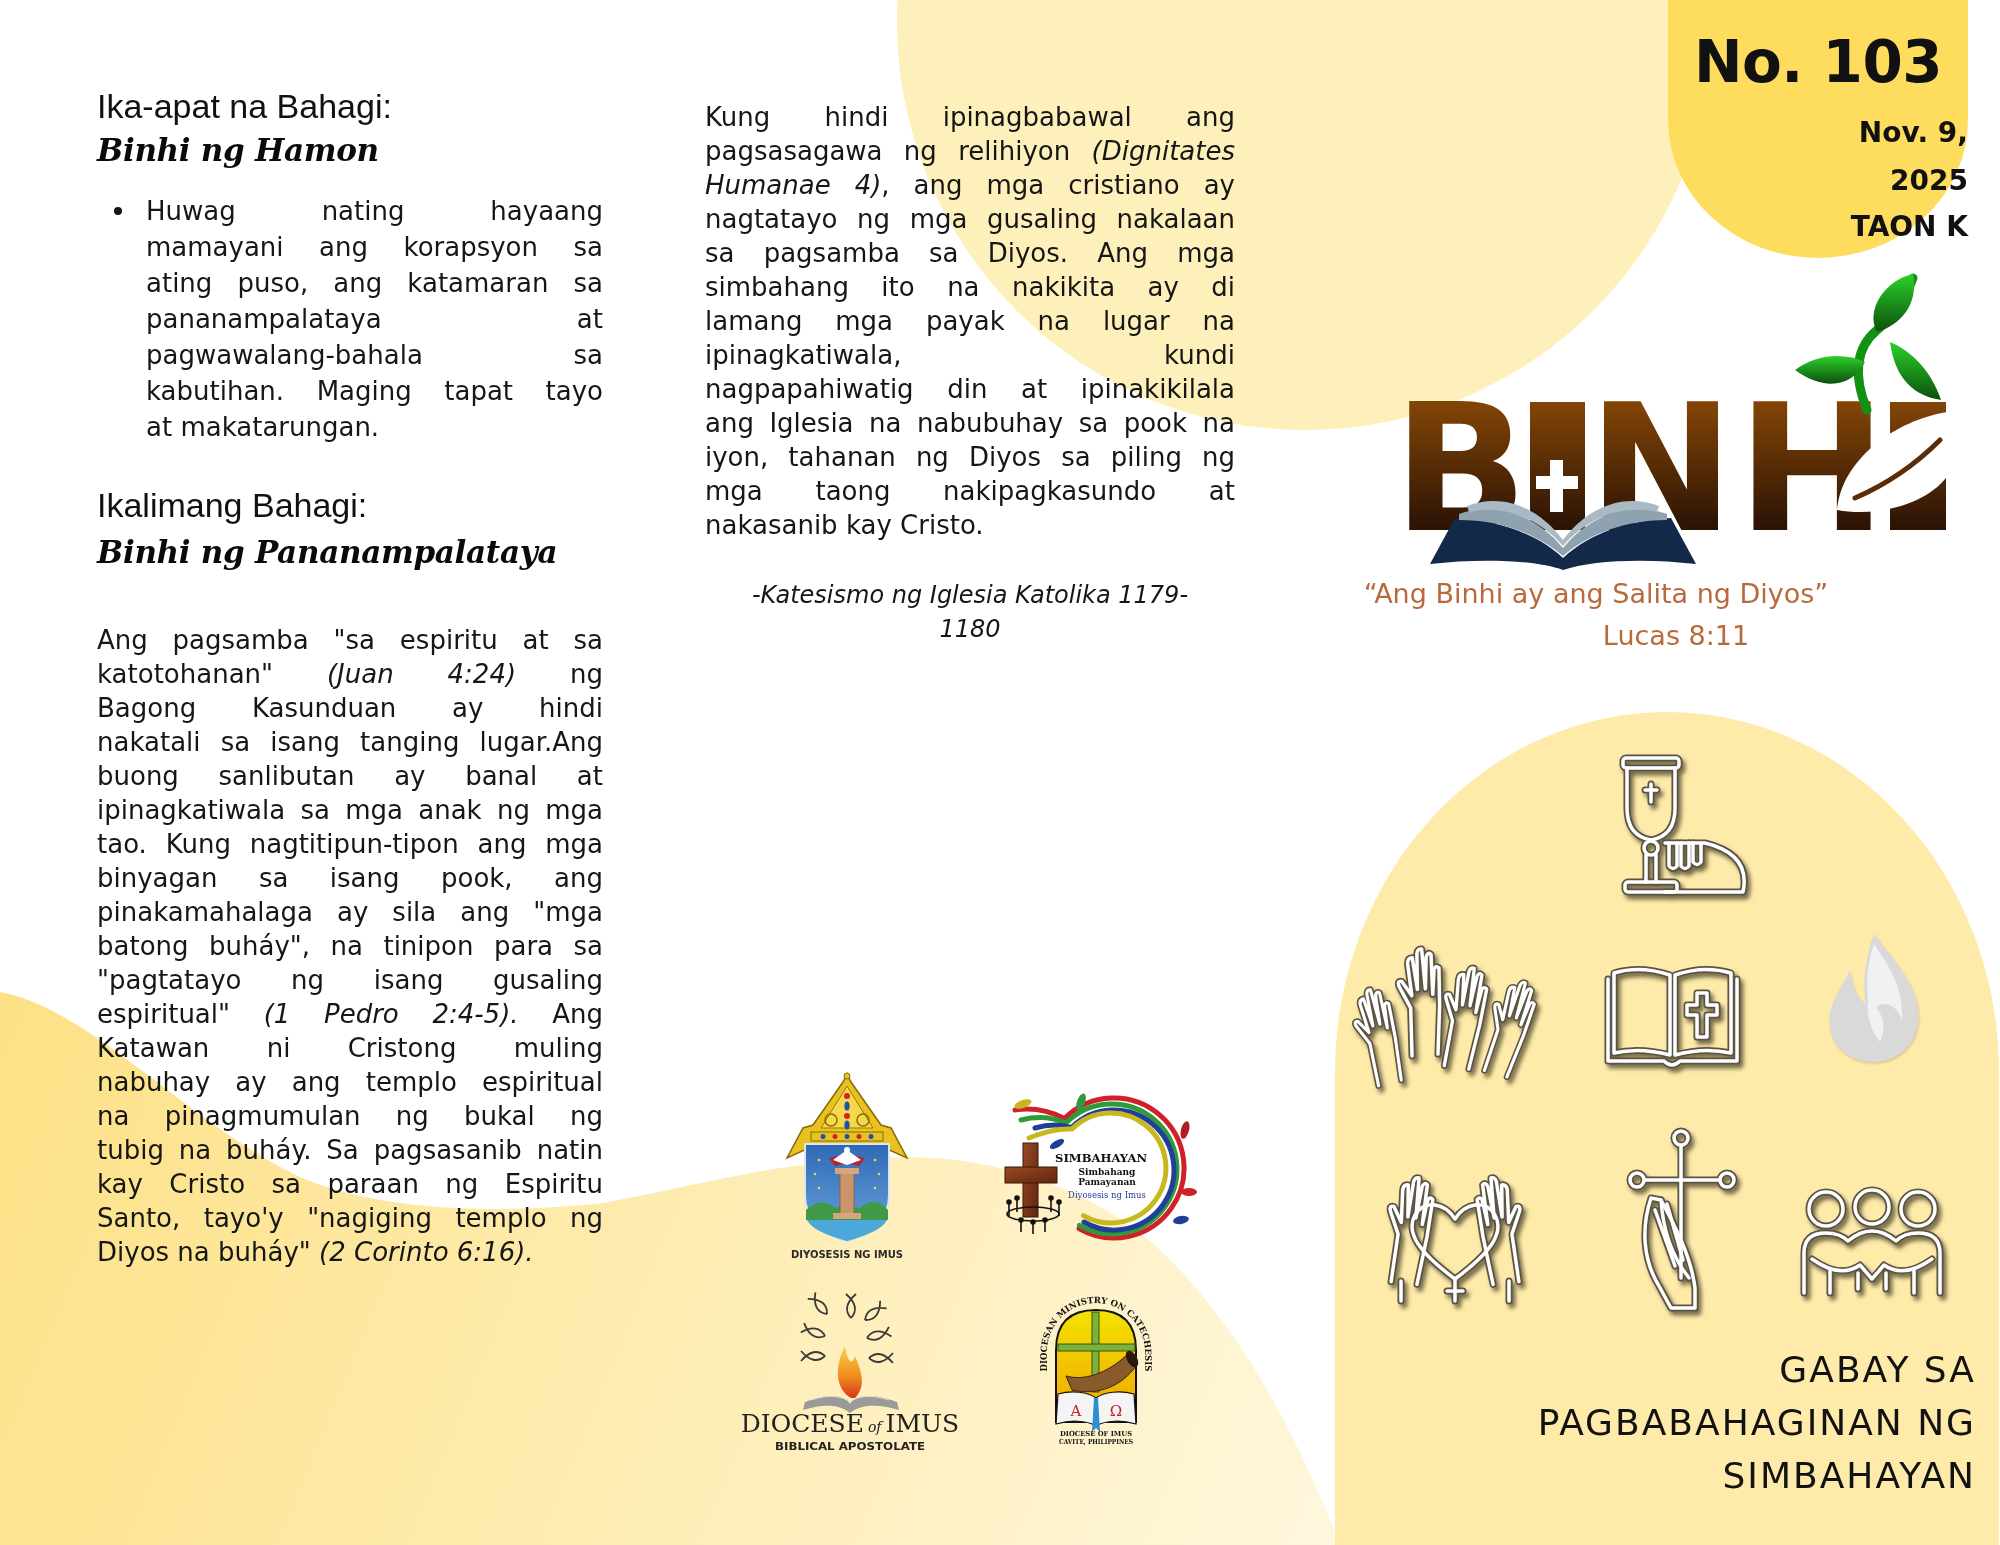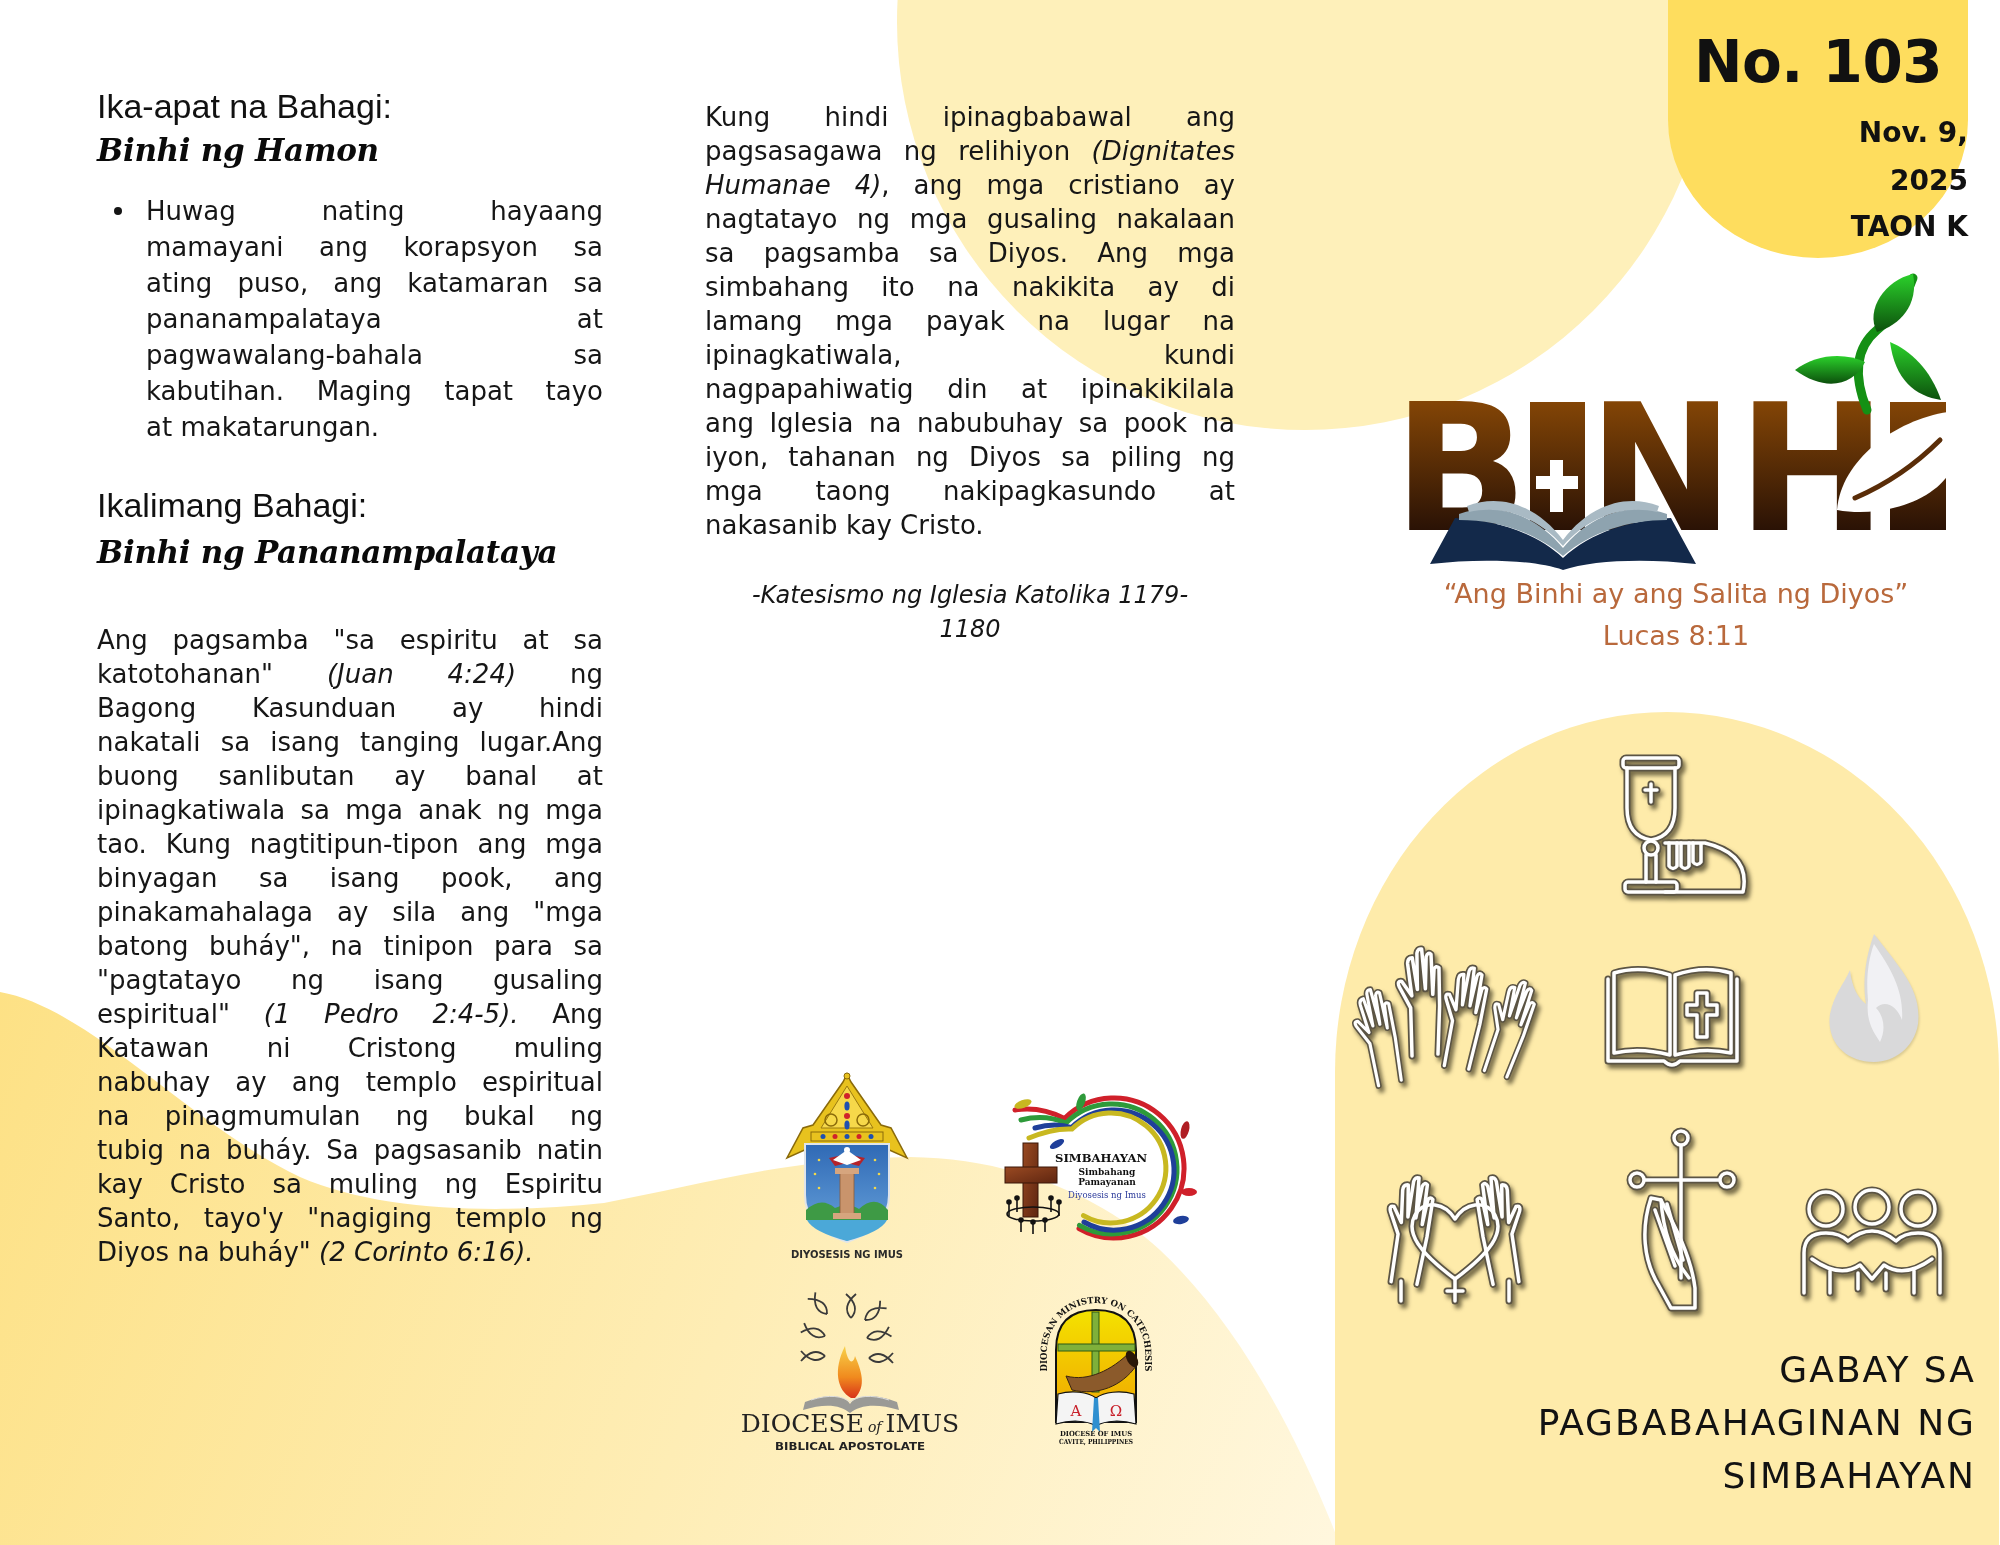--- a/index.html
+++ b/index.html
@@ -69,21 +69,21 @@
   <span class="ln">tao. Kung nagtitipun-tipon ang mga</span>
   <span class="ln">binyagan sa isang pook, ang</span>
   <span class="ln">pinakamahalaga ay sila ang "mga</span>
   <span class="ln">batong buháy", na tinipon para sa</span>
   <span class="ln">"pagtatayo ng isang gusaling</span>
   <span class="ln"><span>espiritual"</span> <span class="em">(1 Pedro 2:4-5).</span> <span>Ang</span></span>
   <span class="ln">Katawan ni Cristong muling</span>
   <span class="ln">nabuhay ay ang templo espiritual</span>
   <span class="ln">na pinagmumulan ng bukal ng</span>
   <span class="ln">tubig na buháy. Sa pagsasanib natin</span>
-  <span class="ln">kay Cristo sa muling ng Espiritu</span>
+  <span class="ln">kay Cristo sa paraan ng Espiritu</span>
   <span class="ln">Santo, tayo'y "nagiging templo ng</span>
   <span class="ln last"><span>Diyos na buháy"</span> <span class="em">(2 Corinto 6:16).</span></span>
 </div>
 
 <div class="abs body" style="left:705px;top:100px;width:530px">
   <span class="ln">Kung hindi ipinagbabawal ang</span>
   <span class="ln"><span>pagsasagawa ng relihiyon</span> <span class="em">(Dignitates</span></span>
   <span class="ln"><span class="em">Humanae 4)</span><span>, ang mga cristiano ay</span></span>
   <span class="ln">nagtatayo ng mga gusaling nakalaan</span>
   <span class="ln">sa pagsamba sa Diyos. Ang mga</span>
@@ -270,21 +270,21 @@
   <g>
     <path d="M45,294 L70,248 C110,250 150,262 178,288 L178,300 C150,290 95,288 45,294 Z" fill="#13294A"></path>
     <path d="M311,294 L286,248 C246,250 206,262 178,288 L178,300 C206,290 261,288 311,294 Z" fill="#13294A"></path>
     <path d="M74,244 C112,230 152,246 178,278 L178,286 C150,262 112,250 74,250 Z" fill="#8EA3AF"></path>
     <path d="M282,244 C244,230 204,246 178,278 L178,286 C206,262 244,250 282,250 Z" fill="#8EA3AF"></path>
     <path d="M82,236 C118,222 154,238 178,270 L178,276 C154,248 118,234 84,242 Z" fill="#A9BAC4"></path>
     <path d="M274,236 C238,222 202,238 178,270 L178,276 C202,248 238,234 272,242 Z" fill="#A9BAC4"></path>
   </g>
 </svg>
 
-<div class="abs tag" style="left:1376px;top:574px;width:600px">“Ang Binhi ay ang Salita ng Diyos”</div>
+<div class="abs tag" style="left:1296px;top:574px;width:600px">“Ang Binhi ay ang Salita ng Diyos”</div>
 <div class="abs tag" style="left:1376px;top:616px;width:600px">Lucas 8:11</div>
 
 <svg class="ico" style="left:1605px;top:750px;width:150px;height:150px" viewBox="0 0 150 150">
   <defs>
     <g id="icChalice">
       <rect x="18" y="8" width="56" height="10" rx="3"></rect>
       <path d="M22,18 L22,58 Q22,86 46,90 Q70,86 70,58 L70,18"></path>
       <path d="M46,34 V52 M40,40 H52"></path>
       <circle cx="46" cy="98" r="7"></circle>
       <path d="M41,105 V132 M51,105 V132"></path>

